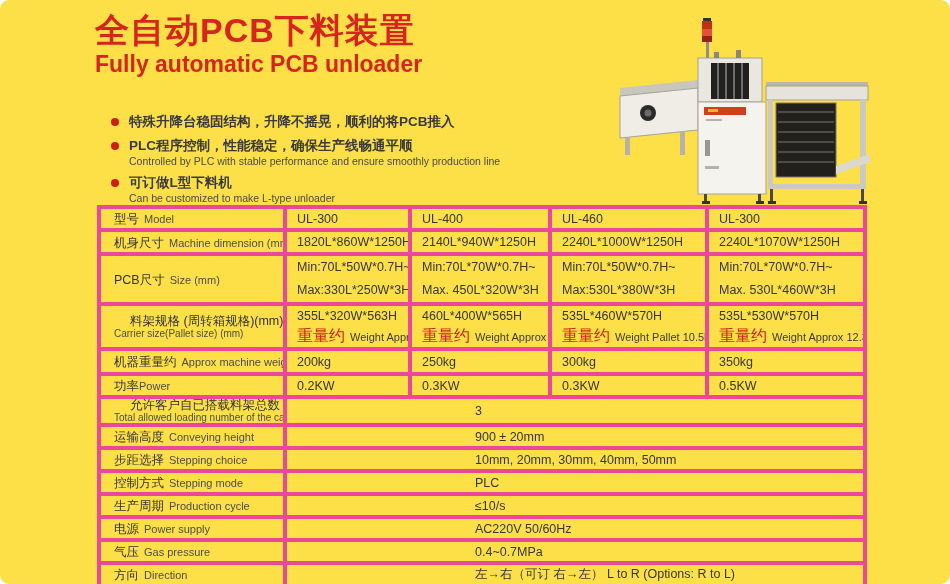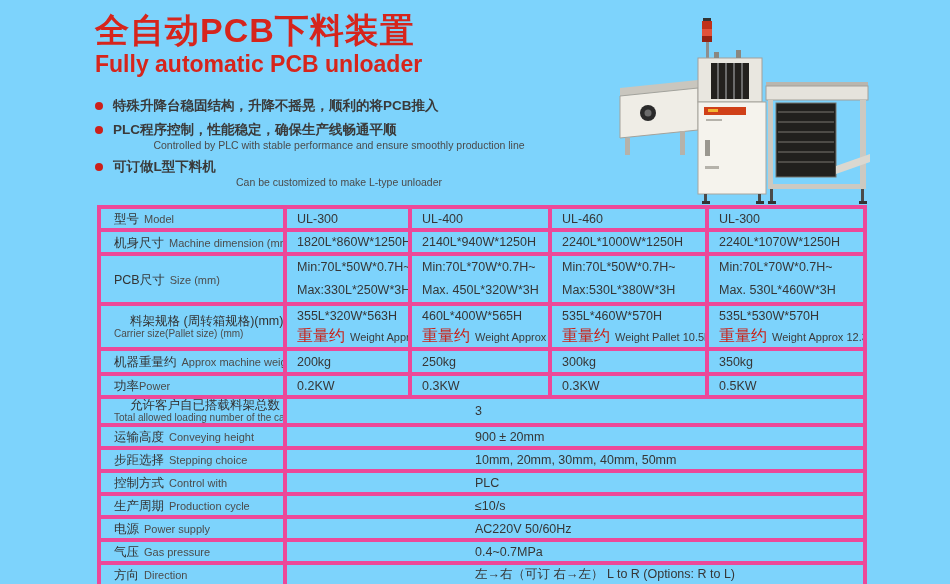--- a/index.html
+++ b/index.html
@@ -1,25 +1,26 @@
 <!DOCTYPE html>
 <html><head>
 <meta charset="utf-8">
 <style>
   html,body { margin:0; padding:0; background:#fff; }
   .page {
-    position:relative; width:950px; height:584px; background:#7dd3fc; overflow:hidden;
+    position:relative; width:950px; height:584px; background:#fde047; overflow:hidden;
     font-family:"Liberation Sans","DejaVu Sans",sans-serif;
+    border-radius:9px;
   }
   
   .hdr { position:absolute; left:95px; top:10px; }
   .title-zh { margin:0; font-size:34px; line-height:40px; font-weight:700; color:#d6251c; letter-spacing:1px; }
   .title-en { margin:1px 0 0; font-size:23px; line-height:26px; font-weight:600; color:#d6251c; }
   
-  .features { position:absolute; left:95px; top:97px; width:470px; list-style:none; margin:0; padding:0;text-align:center; }
+  .features { position:absolute; left:95px; top:97px; width:470px; list-style:none; margin:16px; padding:0; }
   .feature { margin-bottom:7px; }
   .feature .zrow { display:flex; align-items:center; }
   .dot { width:8px; height:8px; border-radius:50%; background:#cc1f1a; margin-right:10px; flex:0 0 auto; }
   .feature .zh { font-size:13.5px; font-weight:700; color:#3a3a3a; line-height:17px; }
   .feature .en { font-size:10.5px; color:#4a4a4a; line-height:12px; margin:1px 0 0 18px; }
   
   .machine { position:absolute; left:618px; top:8px; width:255px; height:198px; }
   
   .spec { position:absolute; left:97px; top:205px; border-collapse:collapse; table-layout:fixed; width:766px; }
   .spec td { border:4px solid #ec4899; padding:0 4px 0 13px; vertical-align:middle; overflow:hidden; white-space:nowrap; }
@@ -228,21 +229,21 @@
       </tr>
       <tr class="r8">
         <td class="lbl"><span class="zh">运输高度</span><span class="en">Conveying height</span></td>
         <td class="val merged" colspan="4">900 ± 20mm</td>
       </tr>
       <tr class="r9">
         <td class="lbl"><span class="zh">步距选择</span><span class="en">Stepping choice</span></td>
         <td class="val merged" colspan="4">10mm, 20mm, 30mm, 40mm, 50mm</td>
       </tr>
       <tr class="r10">
-        <td class="lbl"><span class="zh">控制方式</span><span class="en">Control with</span></td>
+        <td class="lbl"><span class="zh">控制方式</span><span class="en">Stepping mode</span></td>
         <td class="val merged" colspan="4">PLC</td>
       </tr>
       <tr class="r11">
         <td class="lbl"><span class="zh">生产周期</span><span class="en">Production cycle</span></td>
         <td class="val merged" colspan="4">≤10/s</td>
       </tr>
       <tr class="r12">
         <td class="lbl"><span class="zh">电源</span><span class="en">Power supply</span></td>
         <td class="val merged" colspan="4">AC220V 50/60Hz</td>
       </tr>

